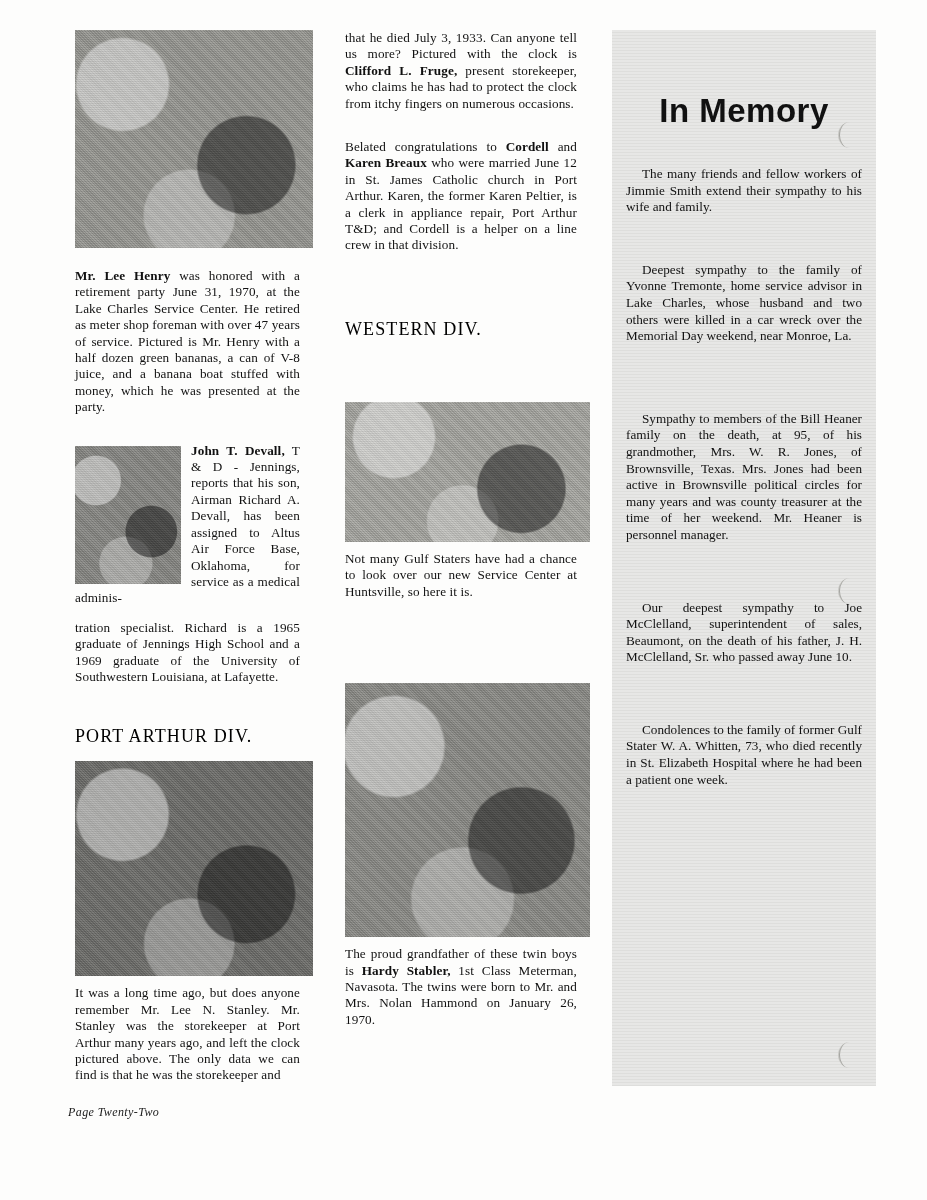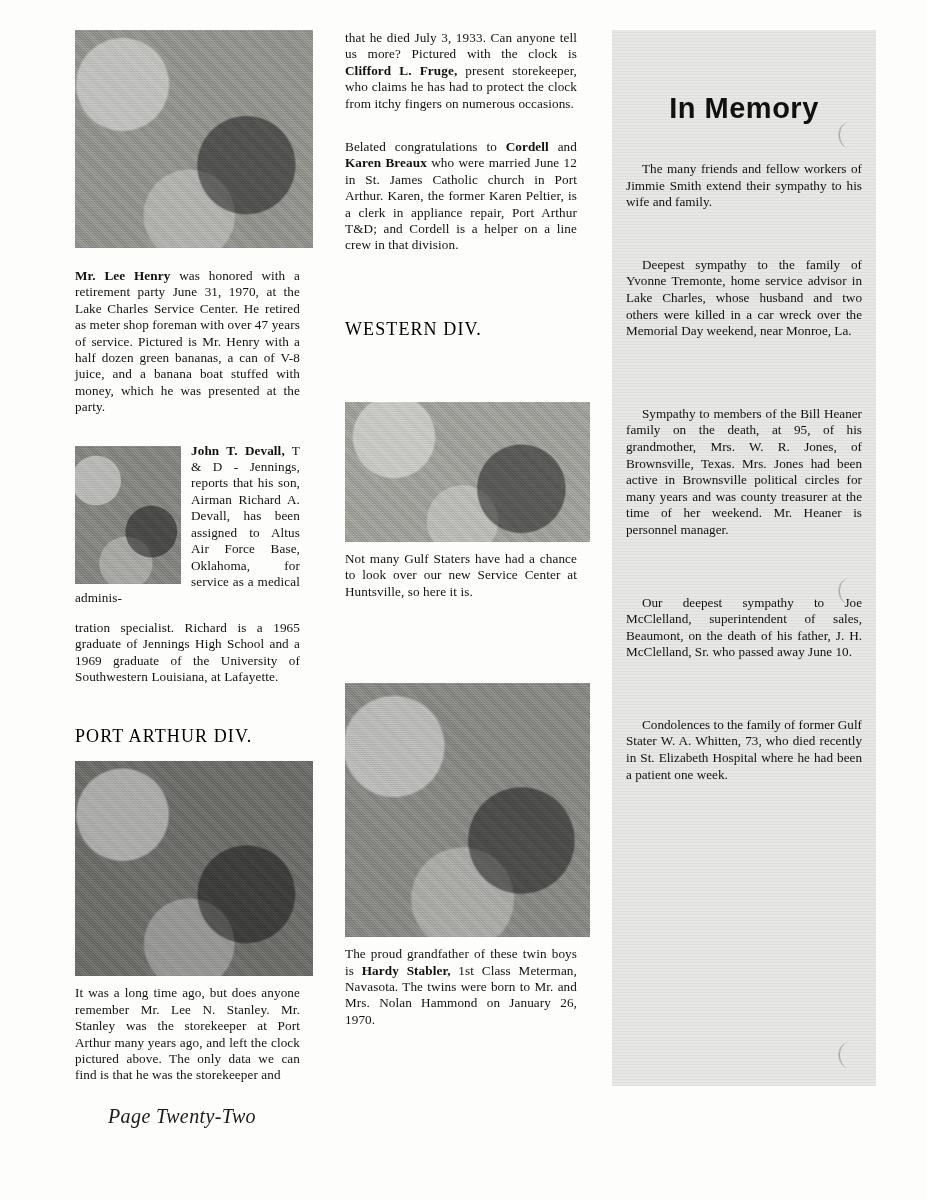--- a/index.html
+++ b/index.html
@@ -102,21 +102,21 @@
     position: absolute;
     left: 612px;
     top: 30px;
     width: 264px;
     height: 1056px;
     background: #e6e6e4;
     background-image: repeating-linear-gradient(0deg, rgba(0,0,0,0.035) 0 1px, rgba(255,255,255,0.06) 1px 3px);
   }
   .memorial-title {
     font-family: "Liberation Sans", sans-serif;
-    font-size: 29px;
+    font-size: 33px;
     font-weight: bold;
     text-align: center;
     letter-spacing: 0.5px;
     margin: 62px 0 36px 0;
     color: #111;
   }
   .memorial p {
     font-size: 13.2px;
     line-height: 16.6px;
     text-align: justify;
@@ -150,24 +150,23 @@
   .hole-2 { top: 548px; }
   .hole-3 { top: 1012px; }
 
   
   .page-number {
     position: absolute;
     left: 68px;
     top: 1105px;
     font-family: "Liberation Serif", serif;
     font-style: italic;
-    font-size: 20px;
+    font-size: 12px;
     letter-spacing: 0.4px;
     color: #1a1a1a;
-    margin-left: 40px;
   }
 
   .clear { clear: both; }
 </style>
 </head>
 <body>
 
 <div class="page">
 
   <div class="col col-left">

